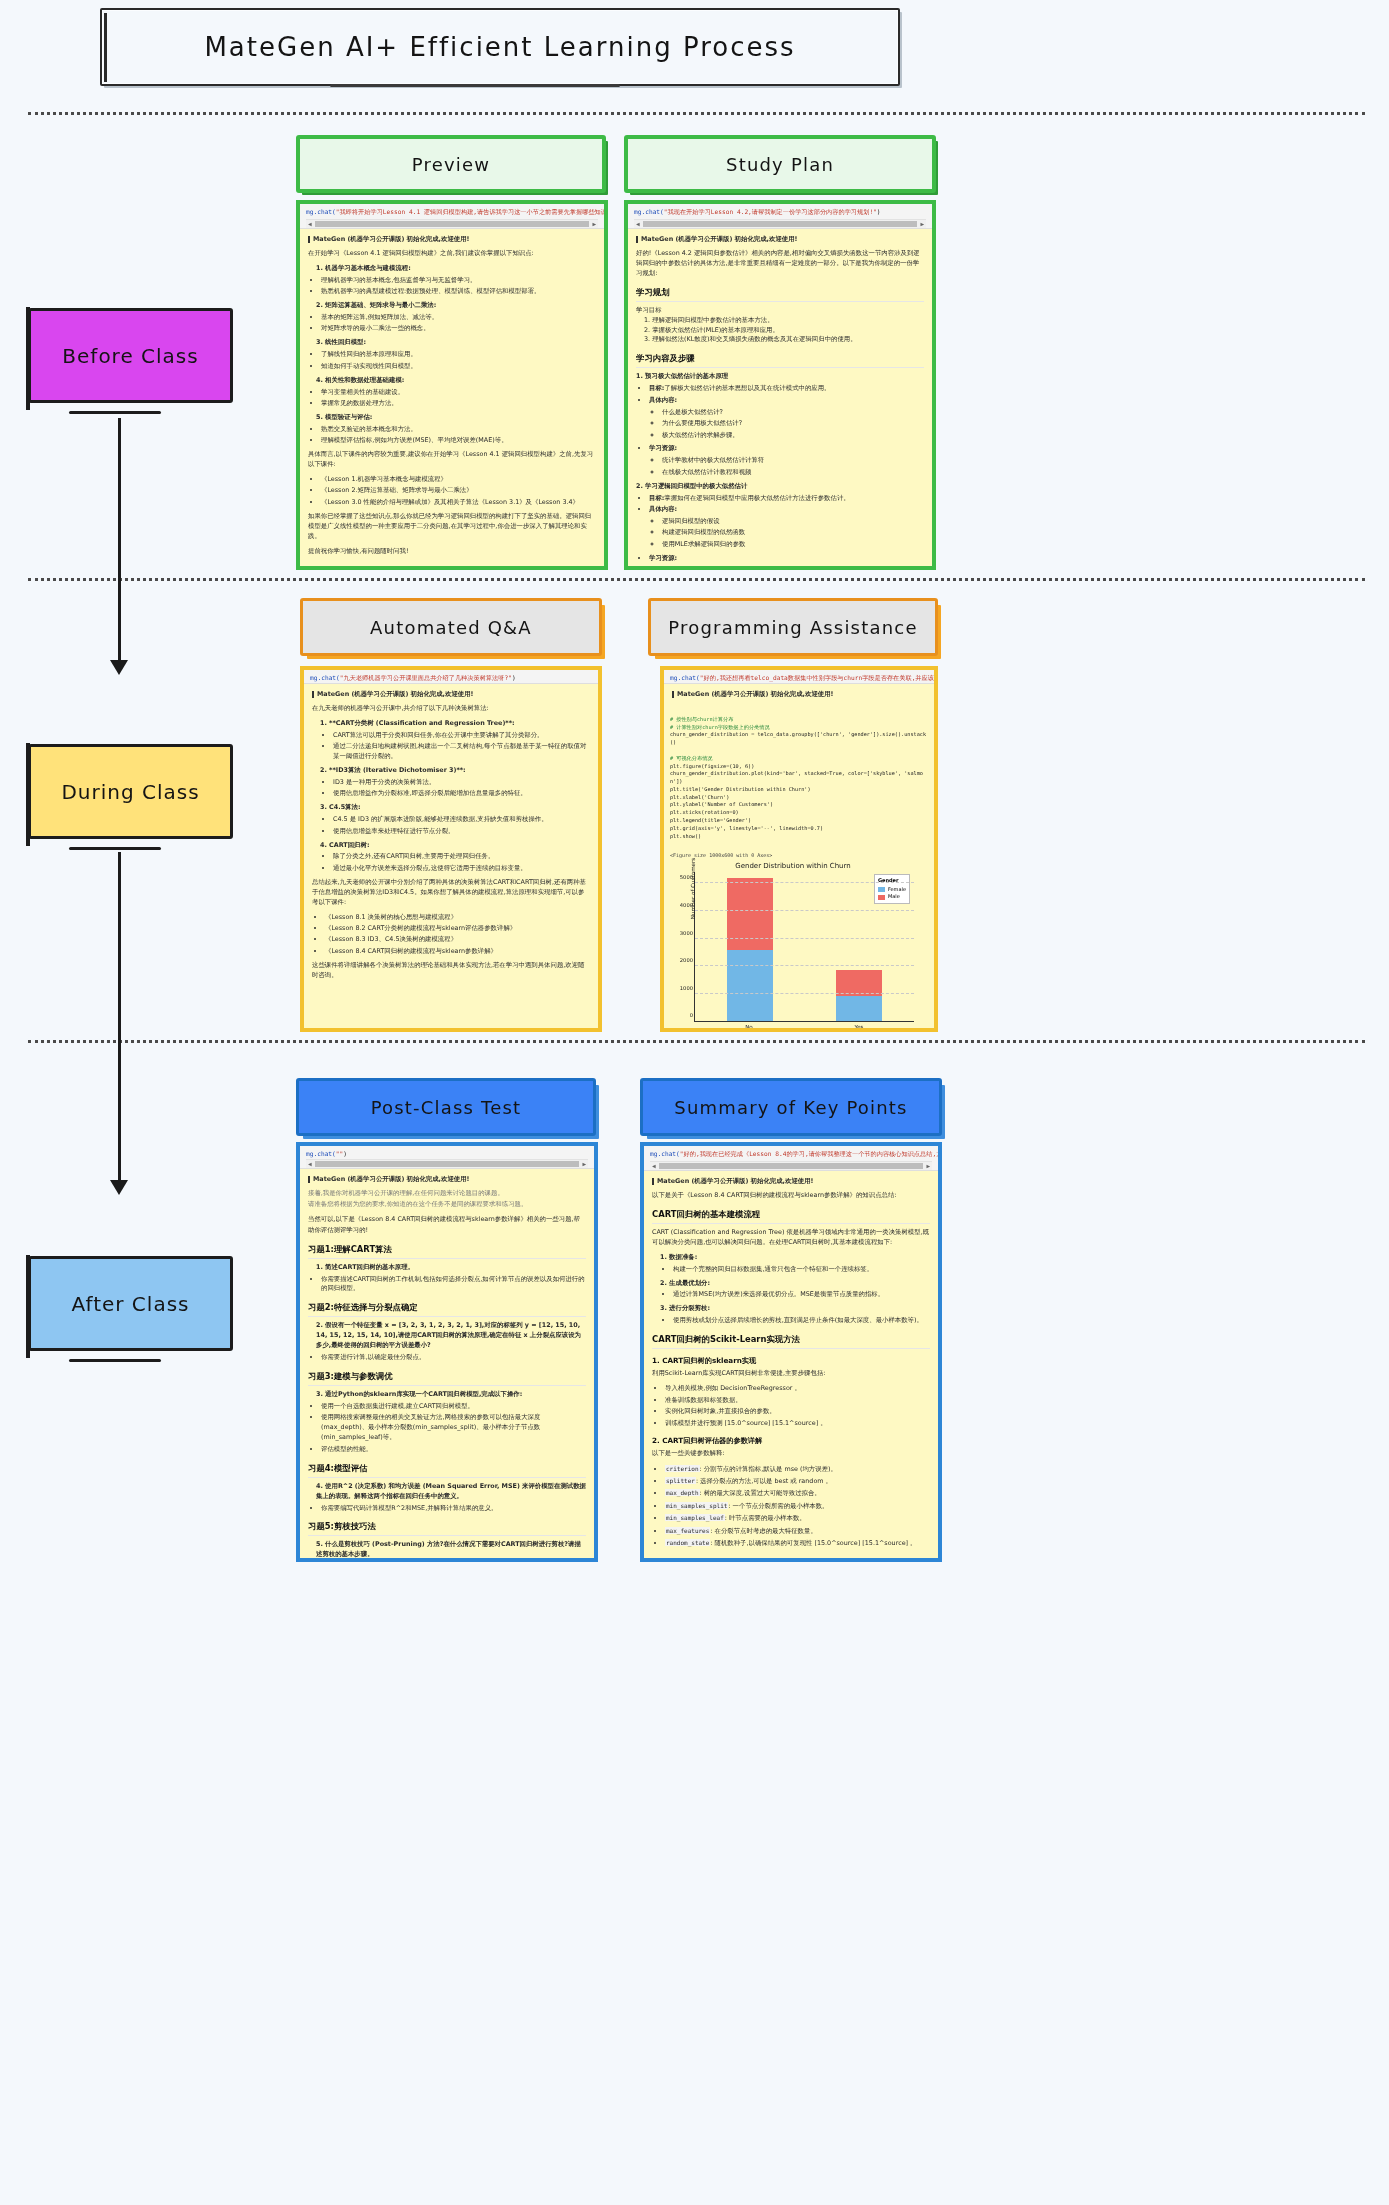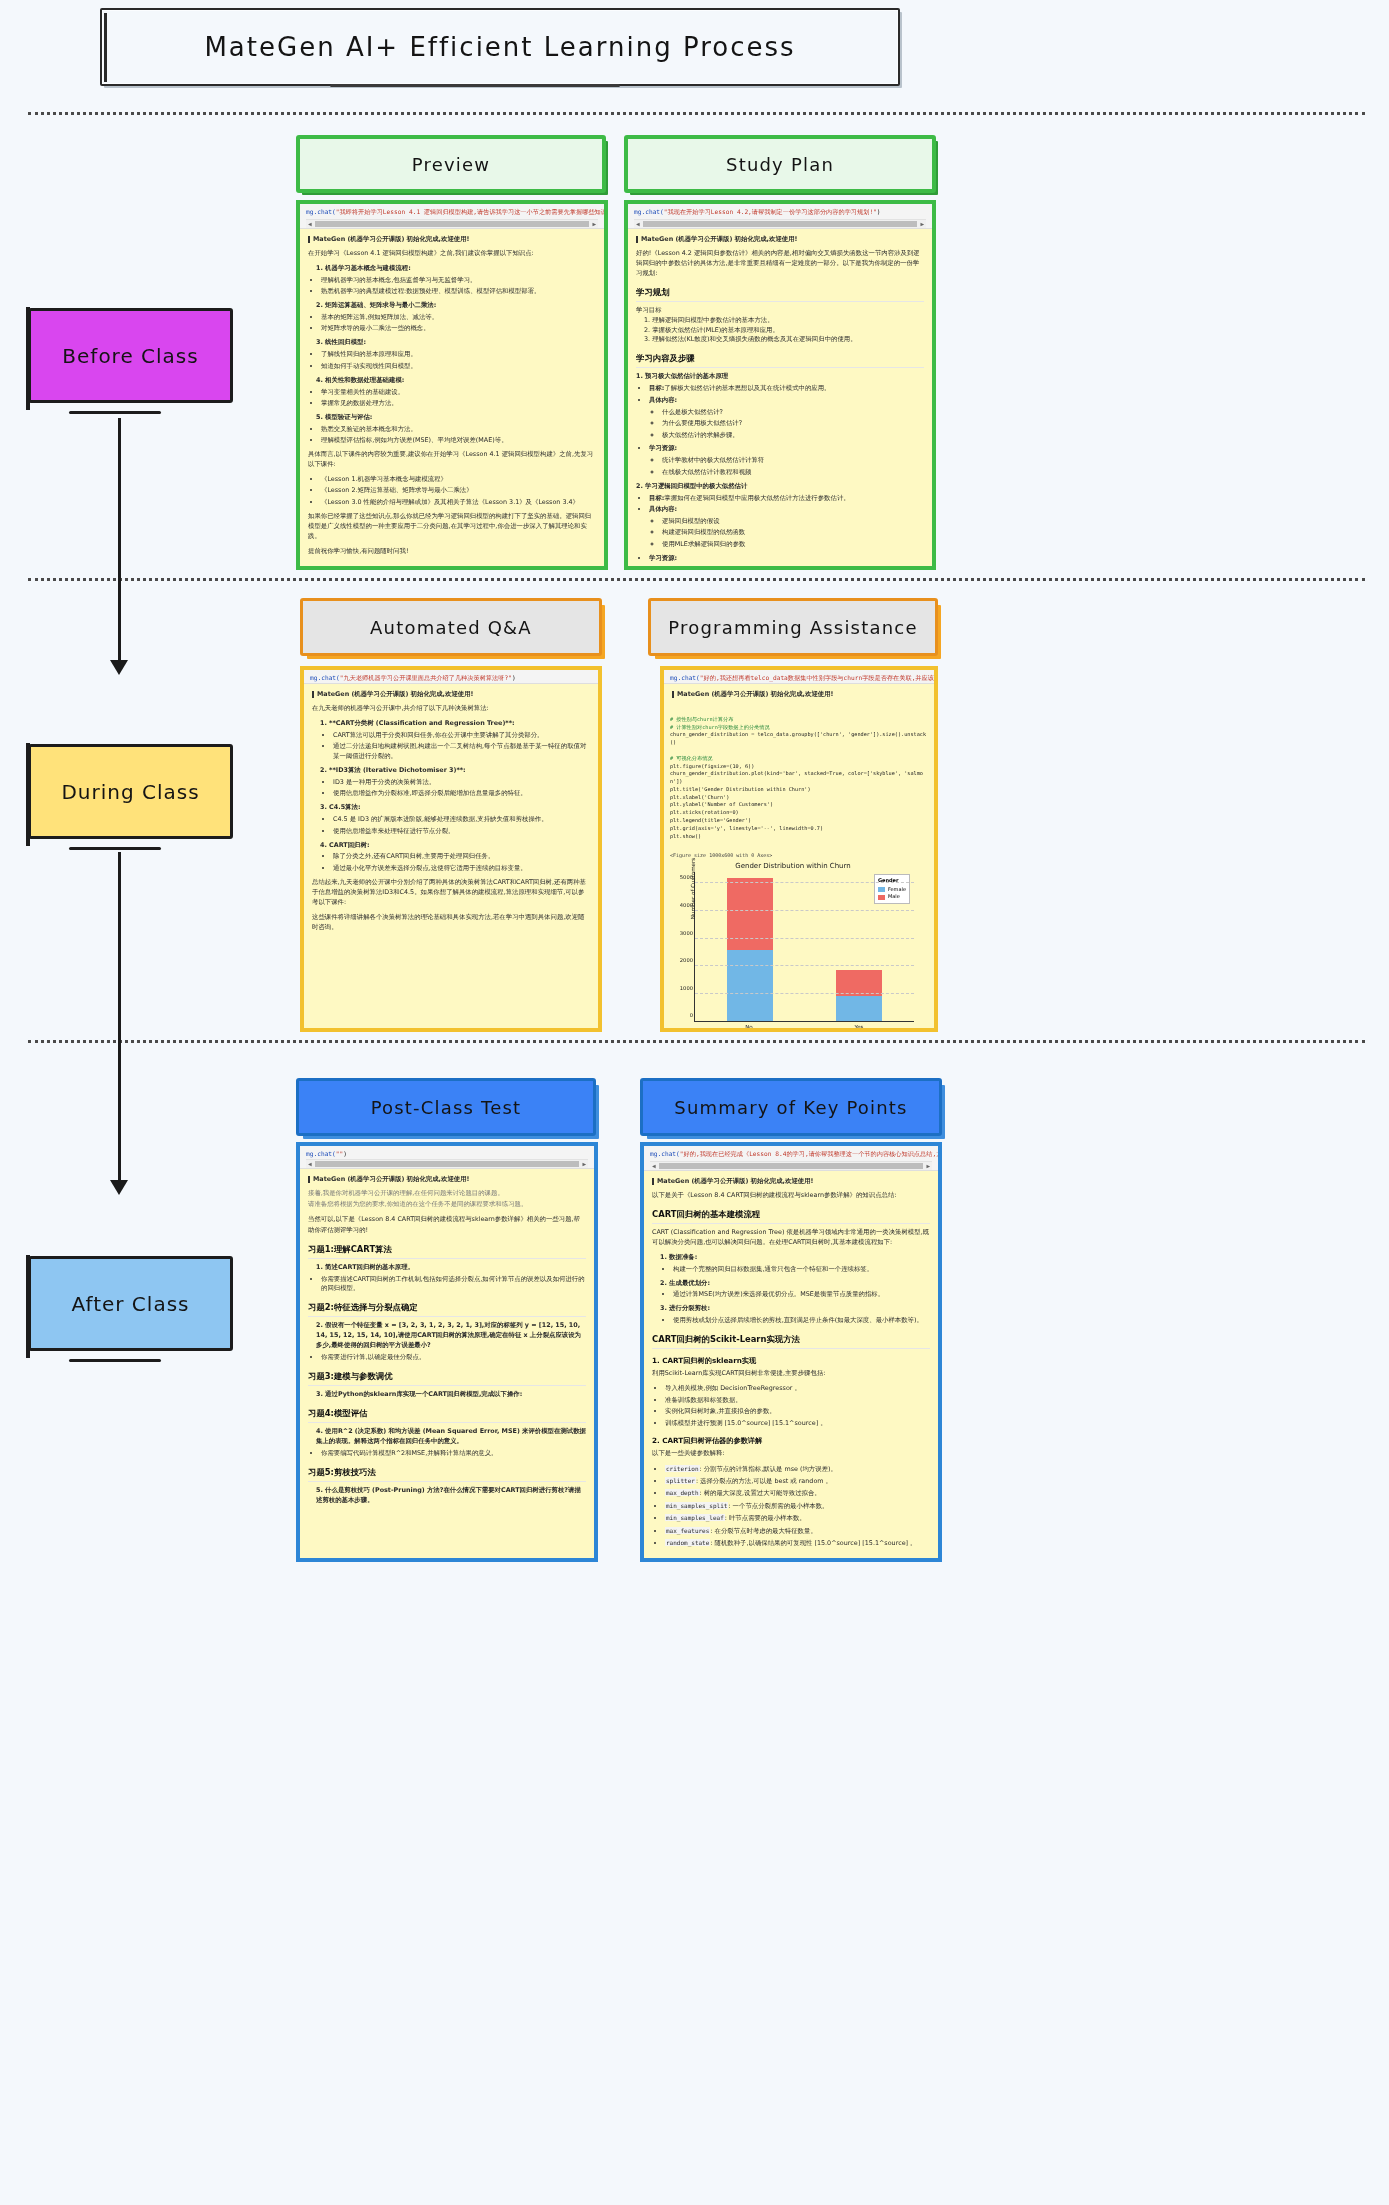--- a/index.html
+++ b/index.html
@@ -385,20 +385,26 @@
       </div>
       <div>
         <div style="font-weight:bold">4. CART回归树:</div>
         <ul>
             <li>除了分类之外,还有CART回归树,主要用于处理回归任务。</li>
             <li>通过最小化平方误差来选择分裂点,这使得它适用于连续的目标变量。</li>
           </ul>
       </div>
     </div>
     <p>总结起来,九天老师的公开课中分别介绍了两种具体的决策树算法CART和CART回归树,还有两种基于信息增益的决策树算法ID3和C4.5。如果你想了解具体的建模流程,算法原理和实现细节,可以参考以下课件:</p>
+    <ul>
+      <li>《Lesson 8.1 决策树的核心思想与建模流程》</li>
+      <li>《Lesson 8.2 CART分类树的建模流程与sklearn评估器参数详解》</li>
+      <li>《Lesson 8.3 ID3、C4.5决策树的建模流程》</li>
+      <li>《Lesson 8.4 CART回归树的建模流程与sklearn参数详解》</li>
+    </ul>
     <p>这些课件将详细讲解各个决策树算法的理论基础和具体实现方法,若在学习中遇到具体问题,欢迎随时咨询。</p>
   </div>
 </div>
 
 <div class="panel amber" id="p-prog">
   <div class="cell-in">
     <span class="fn">mg.chat(</span><span class="str">"好的,我还想再看telco_data数据集中性别字段与churn字段是否存在关联,并应该绘制吗"</span>
   </div>
   <div class="md" style="padding-bottom:0">
     <div class="hdr">
@@ -495,20 +501,25 @@
       </ul>
 
     <h3>习题2:特征选择与分裂点确定</h3>
     <div style="padding-left:8px;font-weight:bold">2. 假设有一个特征变量 x = [3, 2, 3, 1, 2, 3, 2, 1, 3],对应的标签列 y = [12, 15, 10, 14, 15, 12, 15, 14, 10],请使用CART回归树的算法原理,确定在特征 x 上分裂点应该设为多少,最终使得的回归树的平方误差最小?</div>
     <ul>
         <li>你需要进行计算,以确定最佳分裂点。</li>
       </ul>
 
     <h3>习题3:建模与参数调优</h3>
     <div style="padding-left:8px;font-weight:bold">3. 通过Python的sklearn库实现一个CART回归树模型,完成以下操作:</div>
+    <ul>
+        <li>使用一个自选数据集进行建模,建立CART回归树模型。</li>
+        <li>使用网格搜索调整最佳的相关交叉验证方法,网格搜索的参数可以包括最大深度(max_depth)、最小样本分裂数(min_samples_split)、最小样本分子节点数(min_samples_leaf)等。</li>
+        <li>评估模型的性能。</li>
+      </ul>
 
     <h3>习题4:模型评估</h3>
     <div style="padding-left:8px;font-weight:bold">4. 使用R^2 (决定系数) 和均方误差 (Mean Squared Error, MSE) 来评价模型在测试数据集上的表现。解释这两个指标在回归任务中的意义。</div>
     <ul>
         <li>你需要编写代码计算模型R^2和MSE,并解释计算结果的意义。</li>
       </ul>
 
     <h3>习题5:剪枝技巧法</h3>
     <div style="padding-left:8px;font-weight:bold">5. 什么是剪枝技巧 (Post-Pruning) 方法?在什么情况下需要对CART回归树进行剪枝?请描述剪枝的基本步骤。</div>
 

